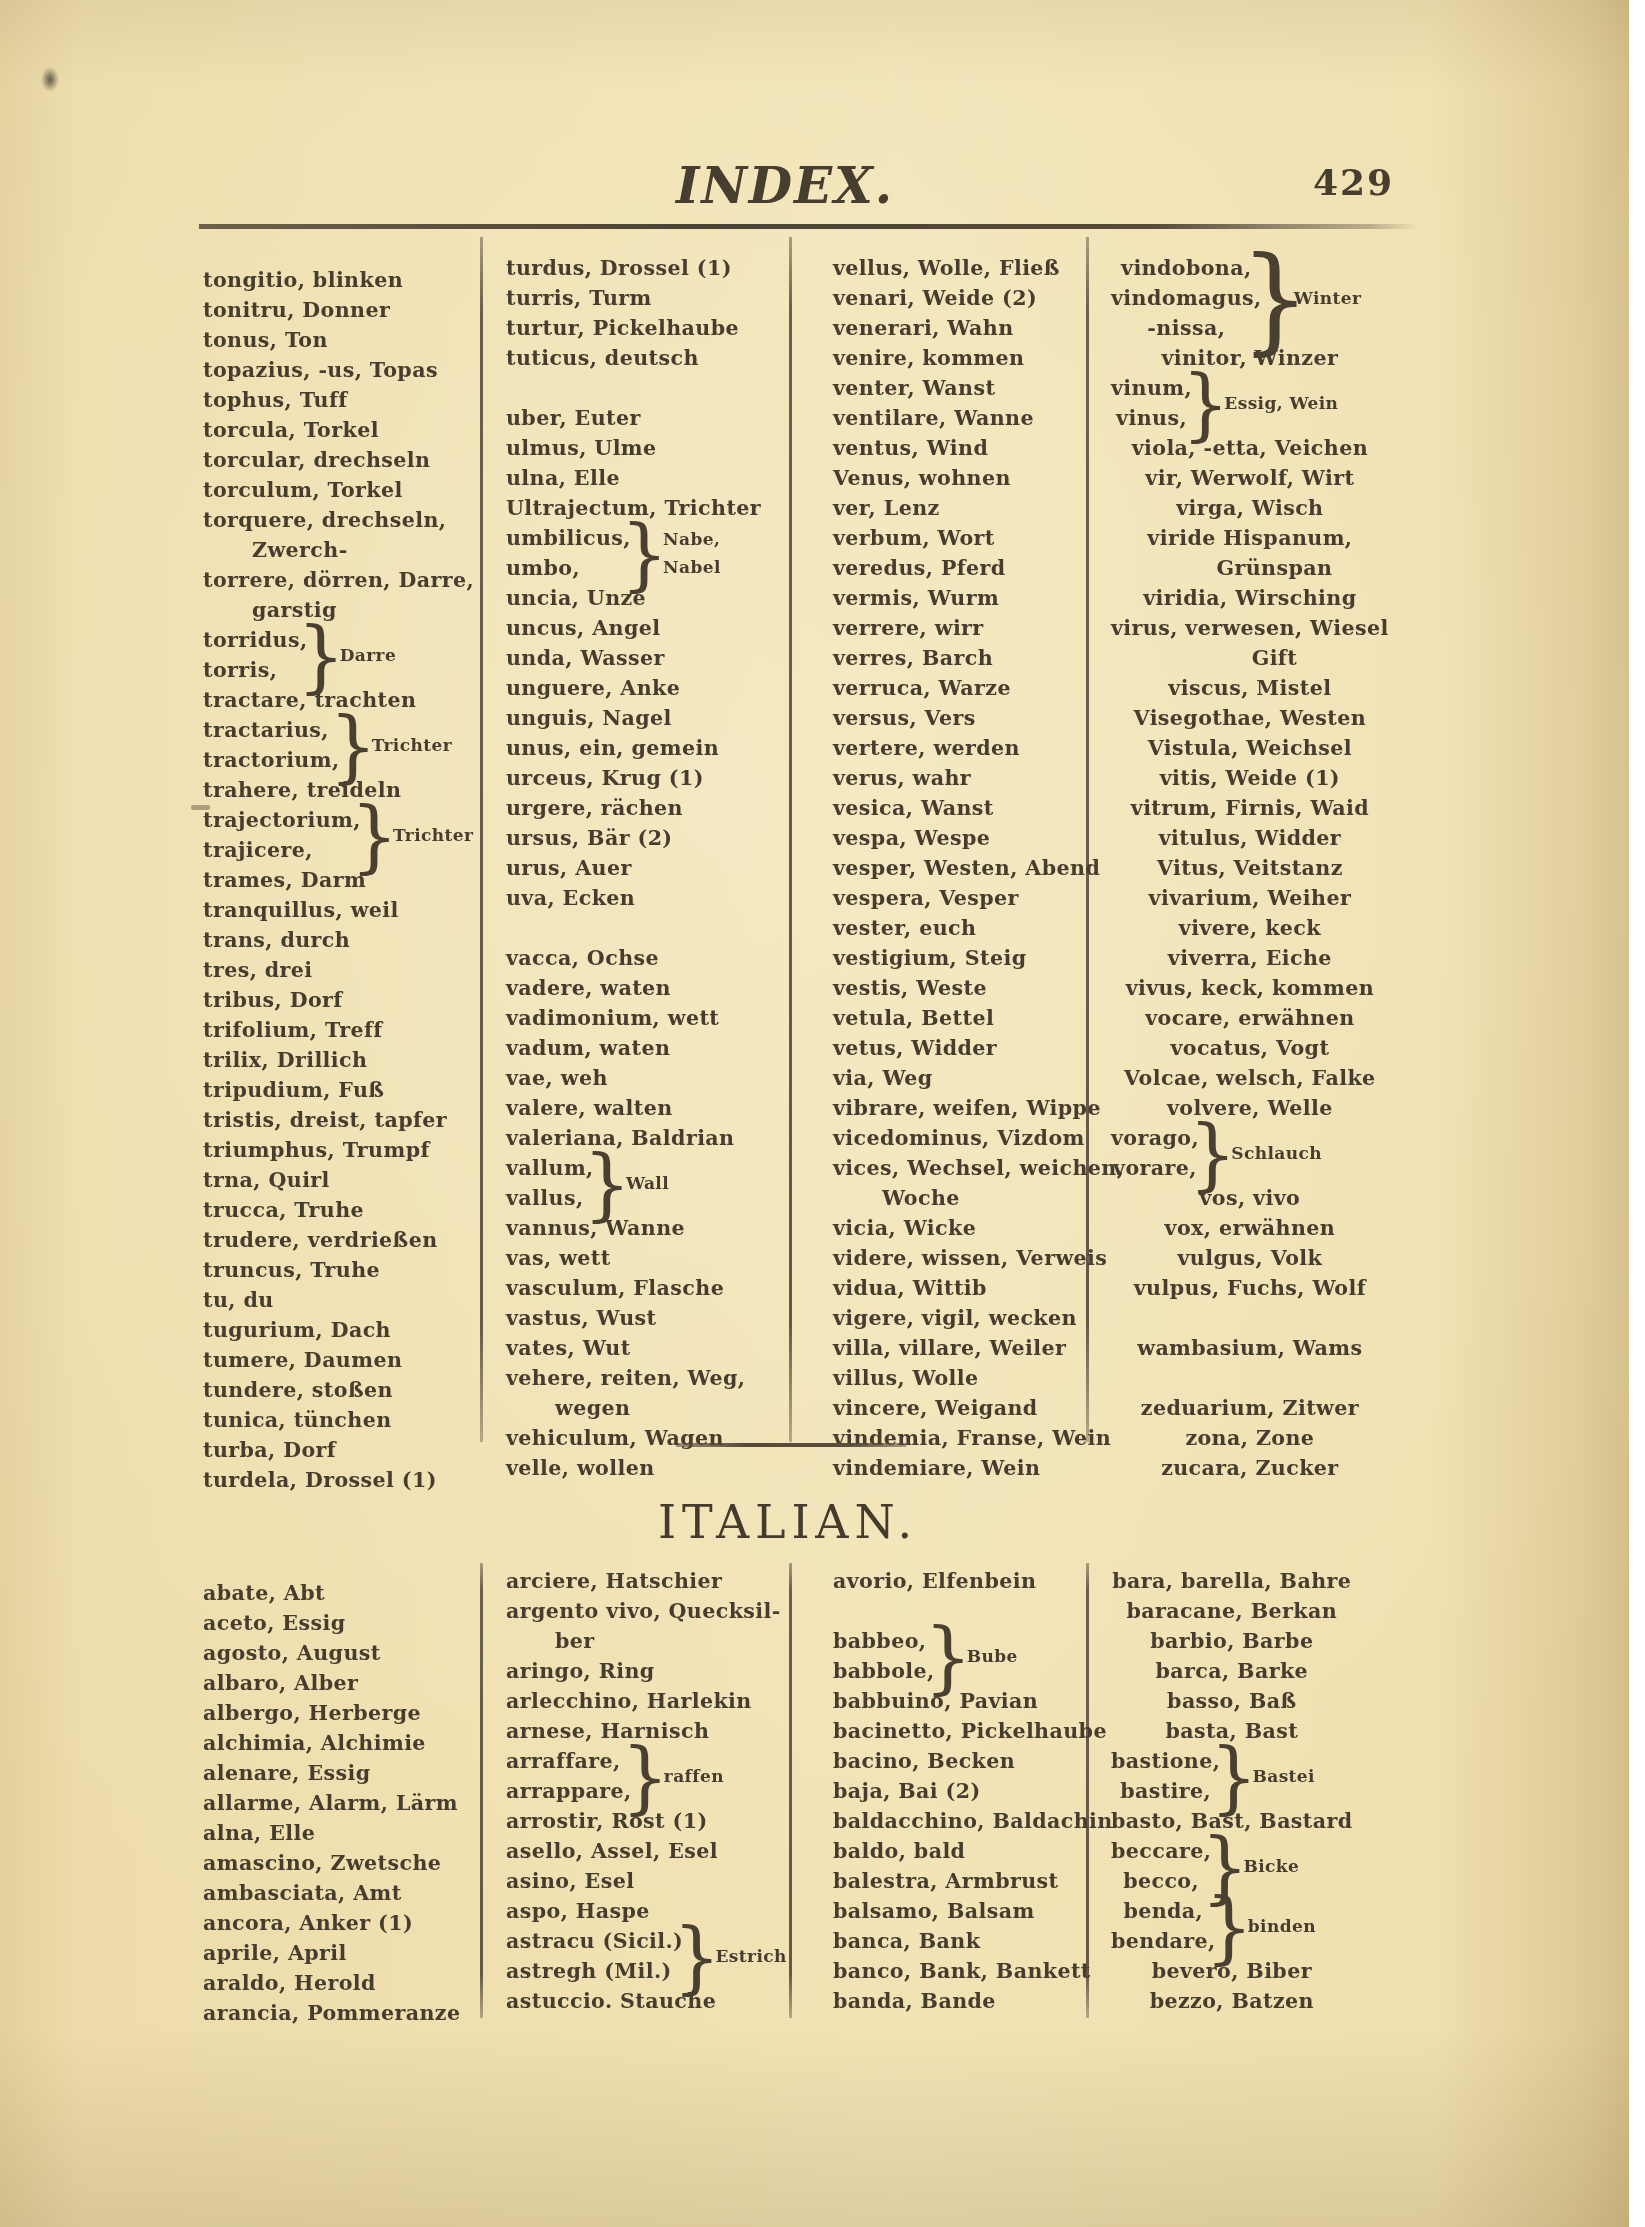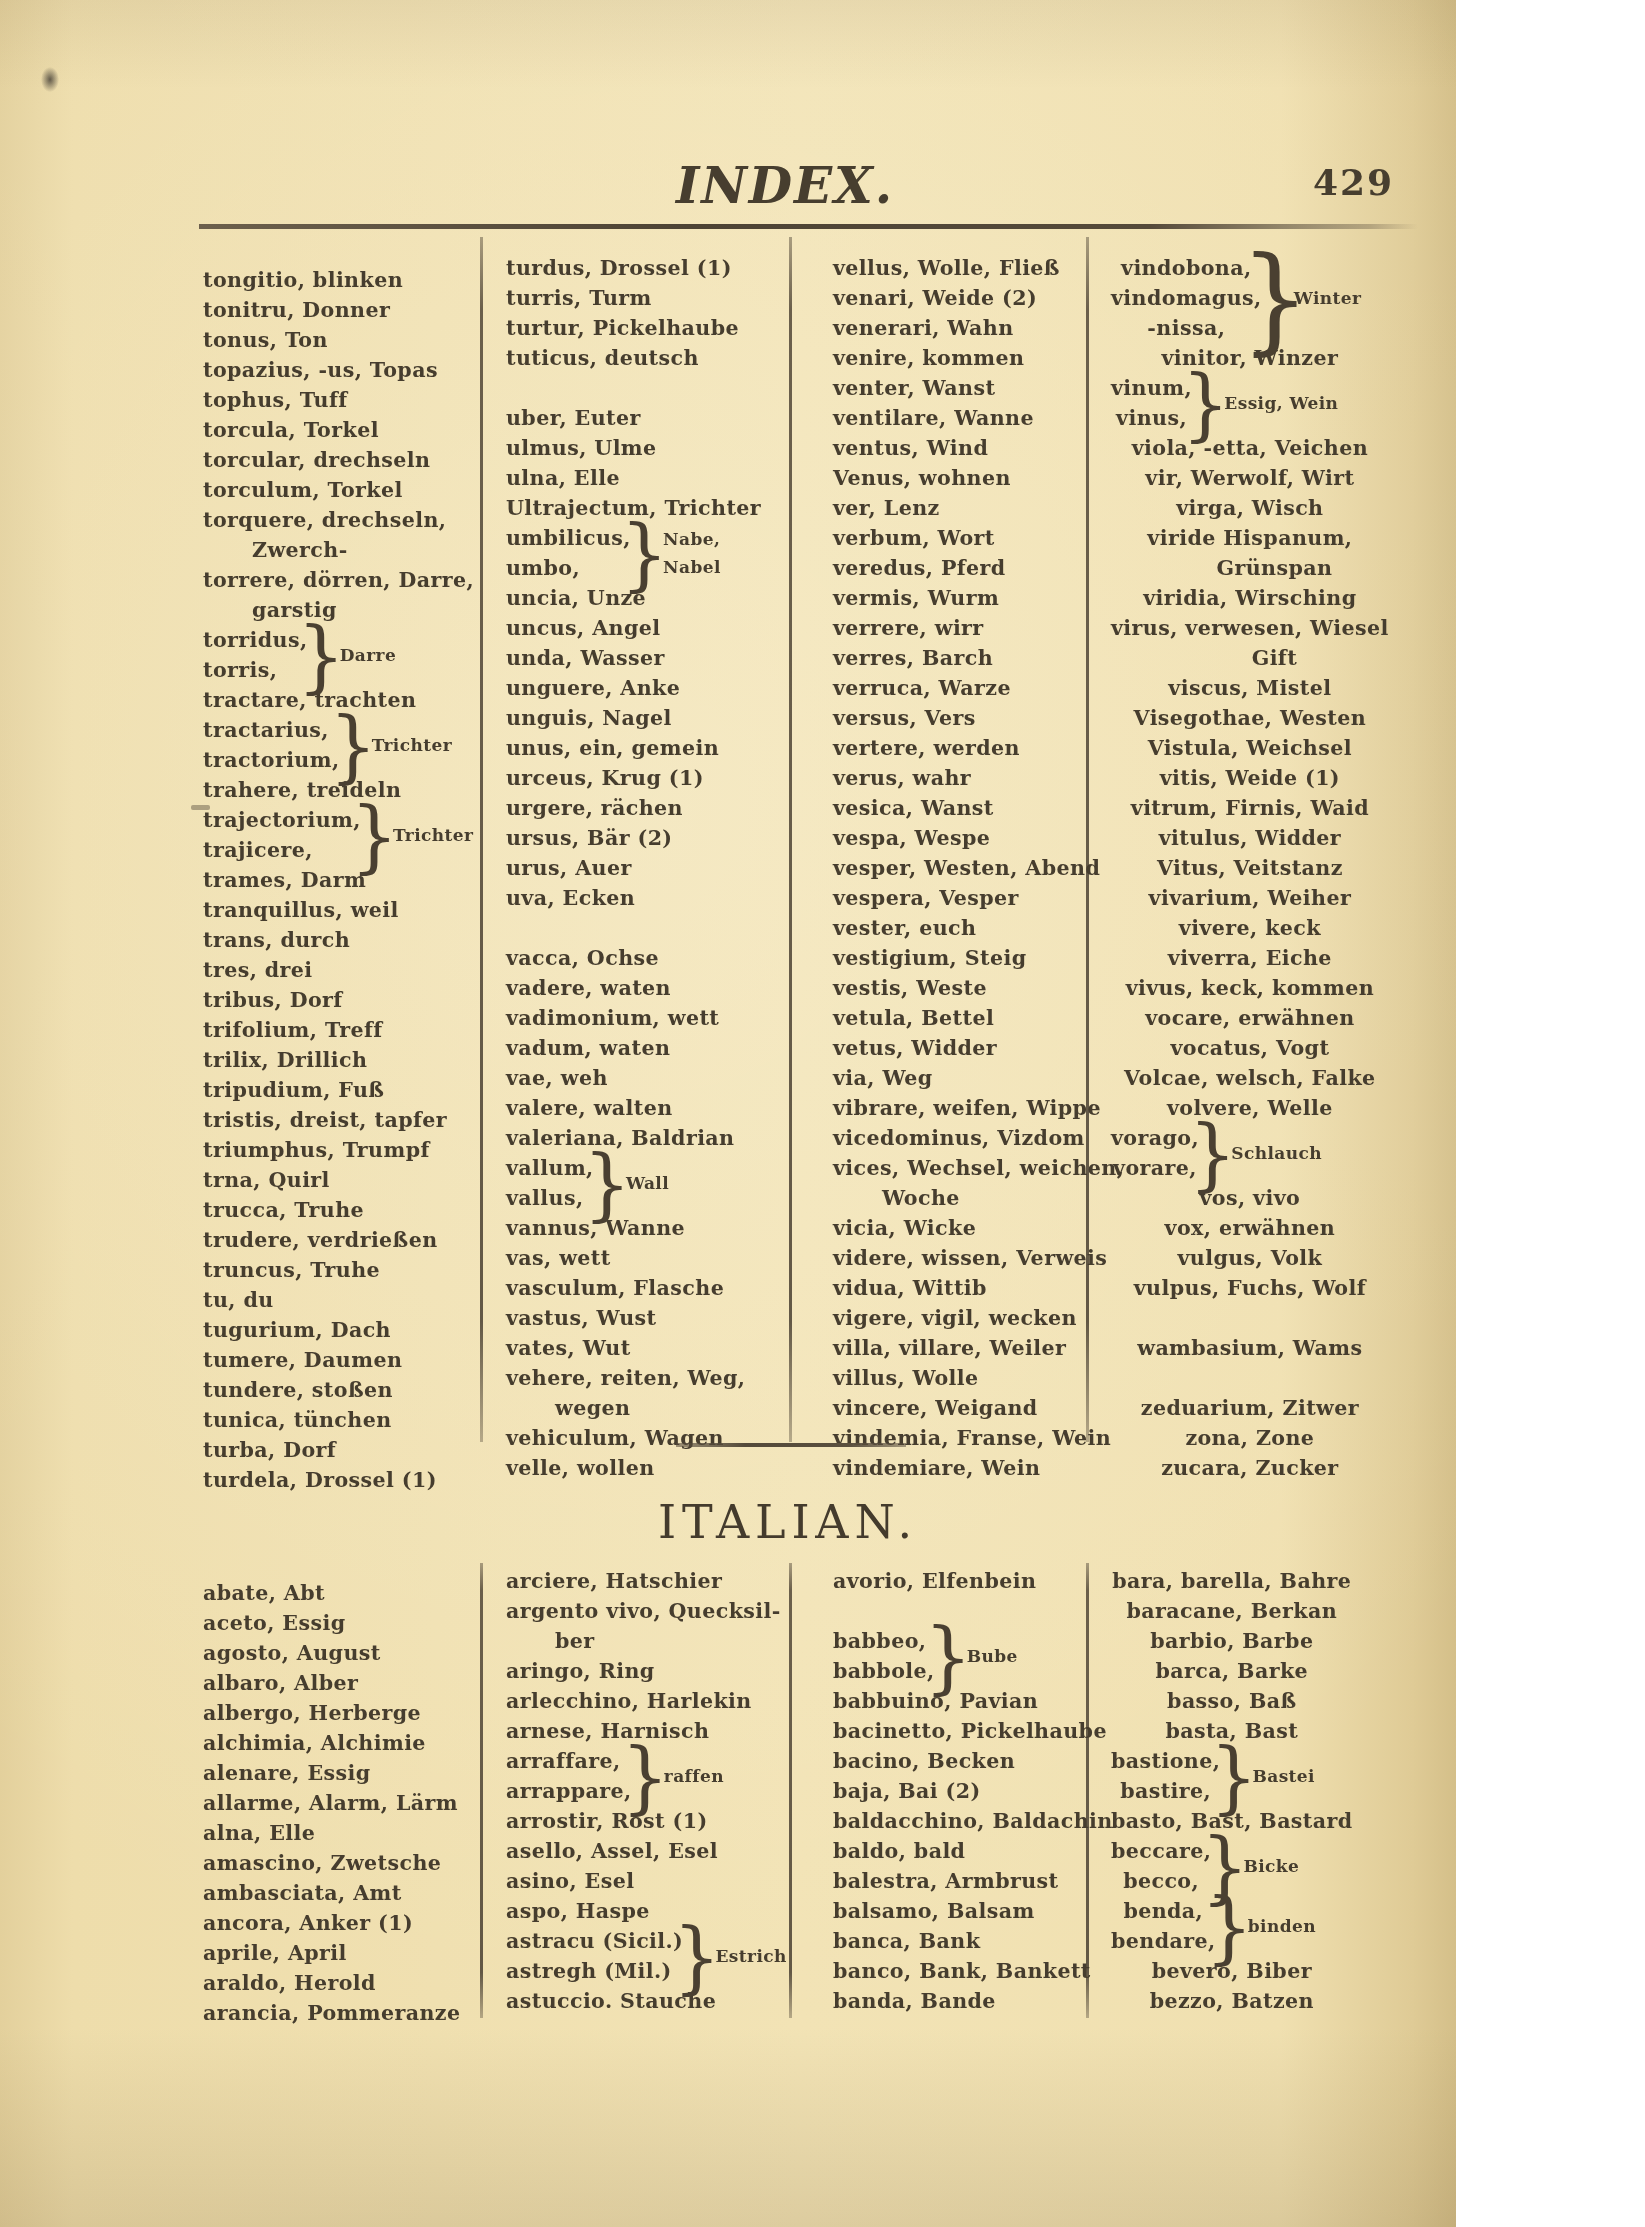--- a/index.html
+++ b/index.html
@@ -7,21 +7,21 @@
     --ink:#463d2e;
     --rule:#55493a;
   }
   html,body{margin:0;padding:0;}
   body{
     width:1646px;height:2227px;
     font-family:"DejaVu Serif","Liberation Serif",serif;
     color:var(--ink);
   }
   .page{
-    position:relative;width:1456px;height:2227px;overflow:hidden;
+    position:relative;width:1629px;height:2227px;overflow:hidden;
     background:
       radial-gradient(120% 90% at 45% 36%, rgba(255,252,240,.25), rgba(0,0,0,0) 62%),
       linear-gradient(180deg, rgba(120,95,55,.10) 0, rgba(0,0,0,0) 4%, rgba(0,0,0,0) 91%, rgba(110,85,45,.16) 100%),
       linear-gradient(90deg, #e3d09c 0, #eeddab 5%, #f2e3b5 55%, #f0e0b0 88%, #dfcb96 97%, #d4bf89 100%),
       var(--paper);
   }
   .speck{position:absolute;left:41px;top:67px;width:18px;height:24.5px;border-radius:50%;
     background:radial-gradient(#35302a, rgba(53,48,42,0) 72%);opacity:.75;}
   .dash{position:absolute;left:191px;top:805px;width:19.3px;height:4.5px;background:rgba(70,61,46,.4);border-radius:1.9px;}
 

